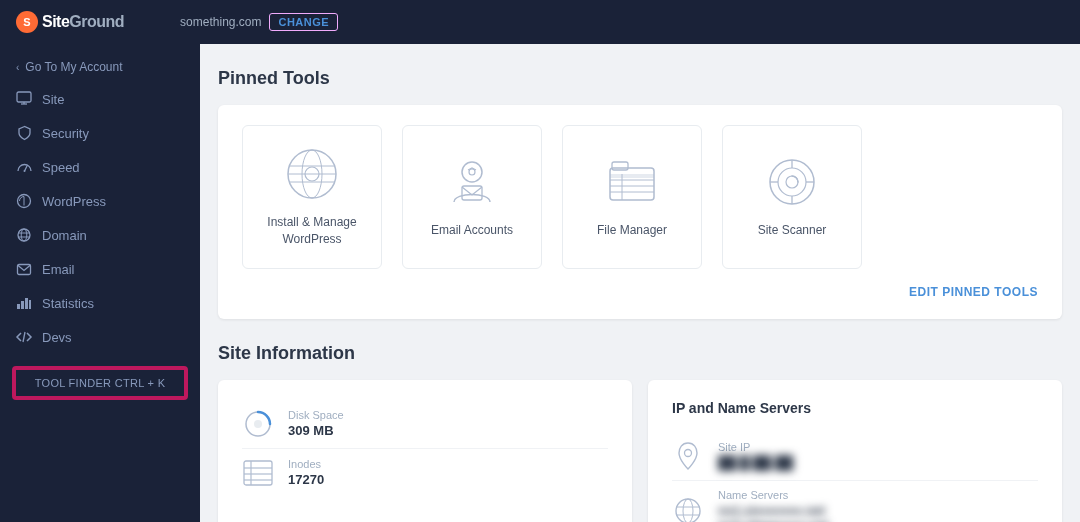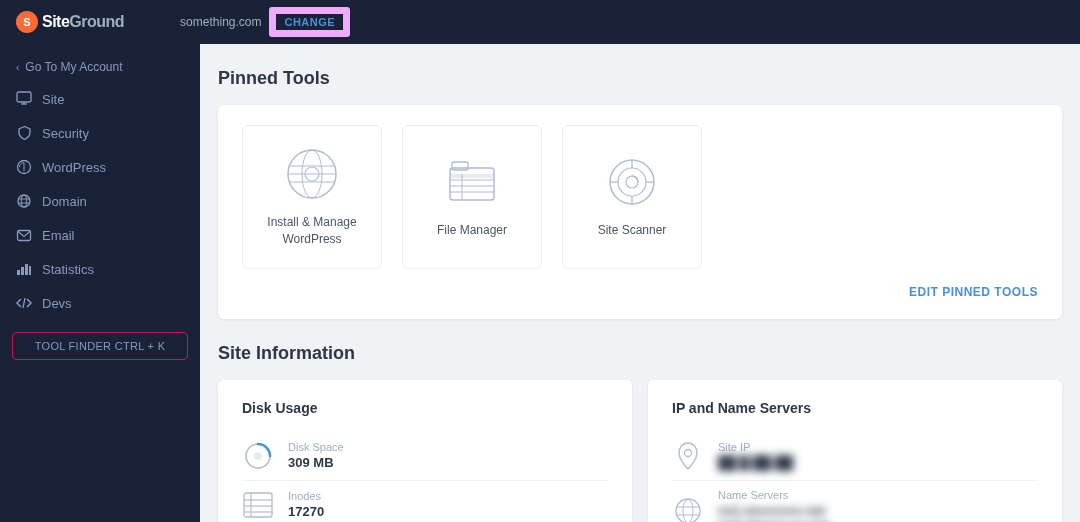--- a/index.html
+++ b/index.html
@@ -18,21 +18,21 @@
     .logo-area { display: flex; align-items: center; gap: 4px; }
     .logo-circle { width: 22px; height: 22px; background: #ff6b35; border-radius: 50%; display: flex; align-items: center; justify-content: center; }
     .logo-circle span { color: white; font-size: 11px; font-weight: bold; }
     .logo-text { color: white; font-size: 16px; font-weight: 600; letter-spacing: -0.5px; }
     .logo-text em { font-style: normal; color: #a0aec0; }
     .domain-badge {
       display: flex; align-items: center; gap: 8px; margin-left: 40px;
     }
     .domain-text { color: #a0aec0; font-size: 12px; }
     .change-btn {
-      border: 7px solid #f0abfc; color: #4a90d9; background: transparent;
+      border: 1px solid #f0abfc; color: #4a90d9; background: transparent;
       padding: 2px 8px; border-radius: 3px; font-size: 11px; font-weight: 600;
       cursor: pointer; letter-spacing: 0.5px;
     }
 
     
     .layout { display: flex; flex: 1; overflow: hidden; }
 
     
     .sidebar {
       width: 200px;
@@ -145,20 +145,30 @@
 
     <div class="sidebar-item">
       <span class="sidebar-icon">
         <svg width="13" height="14" viewBox="0 0 13 14" fill="none">
           <path d="M6.5 0.5L1 3V7C1 10.5 6.5 13.5 6.5 13.5C6.5 13.5 12 10.5 12 7V3L6.5 0.5Z" stroke="#8899bb" stroke-width="1.3" fill="none"></path>
         </svg>
       </span>
       <span>Security</span>
     </div>
 
+    <div class="sidebar-item">
+      <span class="sidebar-icon">
+        <svg width="15" height="12" viewBox="0 0 15 12" fill="none">
+          <path d="M1 10 A6.5 6.5 0 0 1 14 10" stroke="#8899bb" stroke-width="1.3" fill="none"></path>
+          <line x1="7.5" y1="10" x2="10" y2="5" stroke="#8899bb" stroke-width="1.3"></line>
+          <circle cx="7.5" cy="10" r="1" fill="#8899bb"></circle>
+        </svg>
+      </span>
+      <span>Speed</span>
+    </div>
 
     <div class="sidebar-item">
       <span class="sidebar-icon">
         <svg width="14" height="14" viewBox="0 0 14 14" fill="none">
           <circle cx="7" cy="7" r="6.5" stroke="#8899bb" stroke-width="1.3"></circle>
           <path d="M2.5 7c0-2.5 1.9-4.5 4.5-4.5" stroke="#8899bb" stroke-width="1" fill="none"></path>
           <line x1="7" y1="2.5" x2="7" y2="11.5" stroke="#8899bb" stroke-width="1"></line>
         </svg>
       </span>
       <span>WordPress</span>
@@ -203,21 +213,21 @@
         <svg width="14" height="12" viewBox="0 0 14 12" fill="none">
           <polyline points="4,2 0,6 4,10" stroke="#8899bb" stroke-width="1.5" fill="none"></polyline>
           <polyline points="10,2 14,6 10,10" stroke="#8899bb" stroke-width="1.5" fill="none"></polyline>
           <line x1="6" y1="11" x2="8" y2="1" stroke="#8899bb" stroke-width="1.3"></line>
         </svg>
       </span>
       <span>Devs</span>
     </div>
 
     <div style="margin: 12px 12px 0;">
-      <button style="width:100%; padding:7px 10px; border:1px solid #be185d; background:transparent; color:#8899bb; border-radius:4px; font-size:11px; cursor:pointer; letter-spacing:0.3px;">TOOL FINDER  CTRL + K</button>
+      <button style="width:100%; padding:7px 10px; border:4px solid #be185d; background:transparent; color:#8899bb; border-radius:4px; font-size:11px; cursor:pointer; letter-spacing:0.3px;">TOOL FINDER  CTRL + K</button>
     </div>
   </nav>
 
   <main class="main">
 
     <section class="pinned-tools-section">
       <h2 class="section-title">Pinned Tools</h2>
       <div class="pinned-tools-card">
         <div class="tools-grid">
 
@@ -228,20 +238,33 @@
                 <circle cx="26" cy="26" r="7" stroke="#b0bcd0" stroke-width="1.2"></circle>
                 <ellipse cx="26" cy="26" rx="10" ry="24" stroke="#b0bcd0" stroke-width="1"></ellipse>
                 <line x1="2" y1="26" x2="50" y2="26" stroke="#b0bcd0" stroke-width="1"></line>
                 <line x1="4" y1="18" x2="48" y2="18" stroke="#b0bcd0" stroke-width="1"></line>
                 <line x1="4" y1="34" x2="48" y2="34" stroke="#b0bcd0" stroke-width="1"></line>
               </svg>
             </div>
             <span class="tool-label">Install &amp; Manage<br>WordPress</span>
           </div>
 
+          <div class="tool-item">
+            <div class="tool-icon-area">
+              <svg width="52" height="48" viewBox="0 0 52 48" fill="none">
+                <circle cx="26" cy="14" r="10" stroke="#b0bcd0" stroke-width="1.5" fill="none"></circle>
+                <path d="M22 12 L26 10 L30 12" stroke="#b0bcd0" stroke-width="1.2" fill="none"></path>
+                <circle cx="26" cy="14" r="3" stroke="#b0bcd0" stroke-width="1.2" fill="none"></circle>
+                <path d="M8 44 C8 34 44 34 44 44" stroke="#b0bcd0" stroke-width="1.5" fill="none"></path>
+                <rect x="16" y="28" width="20" height="14" rx="2" stroke="#b0bcd0" stroke-width="1.3" fill="none"></rect>
+                <polyline points="16,29 26,37 36,29" stroke="#b0bcd0" stroke-width="1.3" fill="none"></polyline>
+              </svg>
+            </div>
+            <span class="tool-label">Email Accounts</span>
+          </div>
 
           <div class="tool-item">
             <div class="tool-icon-area">
               <svg width="52" height="48" viewBox="0 0 52 48" fill="none">
                 <rect x="4" y="10" width="44" height="32" rx="3" stroke="#b0bcd0" stroke-width="1.5" fill="none"></rect>
                 <rect x="4" y="16" width="44" height="4" fill="#b0bcd0" opacity="0.3"></rect>
                 <line x1="4" y1="22" x2="48" y2="22" stroke="#b0bcd0" stroke-width="1"></line>
                 <line x1="4" y1="28" x2="48" y2="28" stroke="#b0bcd0" stroke-width="1"></line>
                 <line x1="4" y1="34" x2="48" y2="34" stroke="#b0bcd0" stroke-width="1"></line>
                 <line x1="16" y1="16" x2="16" y2="42" stroke="#b0bcd0" stroke-width="1"></line>
@@ -272,21 +295,20 @@
           <span class="edit-pinned-link">EDIT PINNED TOOLS</span>
         </div>
       </div>
     </section>
 
     <section class="site-info-section">
       <h2 class="section-title">Site Information</h2>
       <div class="info-grid">
 
         <div class="info-card">
-          <div class="info-card-title">Disk Usage</div>
 
           <div class="info-row">
             <div class="info-row-icon">
               <svg width="30" height="30" viewBox="0 0 30 30" fill="none">
                 <circle cx="15" cy="15" r="12" stroke="#b0bcd0" stroke-width="1.5" fill="none"></circle>
                 <path d="M15 3 A12 12 0 0 1 27 15" stroke="#4a90d9" stroke-width="2.5" fill="none" stroke-linecap="round"></path>
                 <circle cx="15" cy="15" r="4" fill="#e8ecf0"></circle>
               </svg>
             </div>
             <div class="info-row-content">

